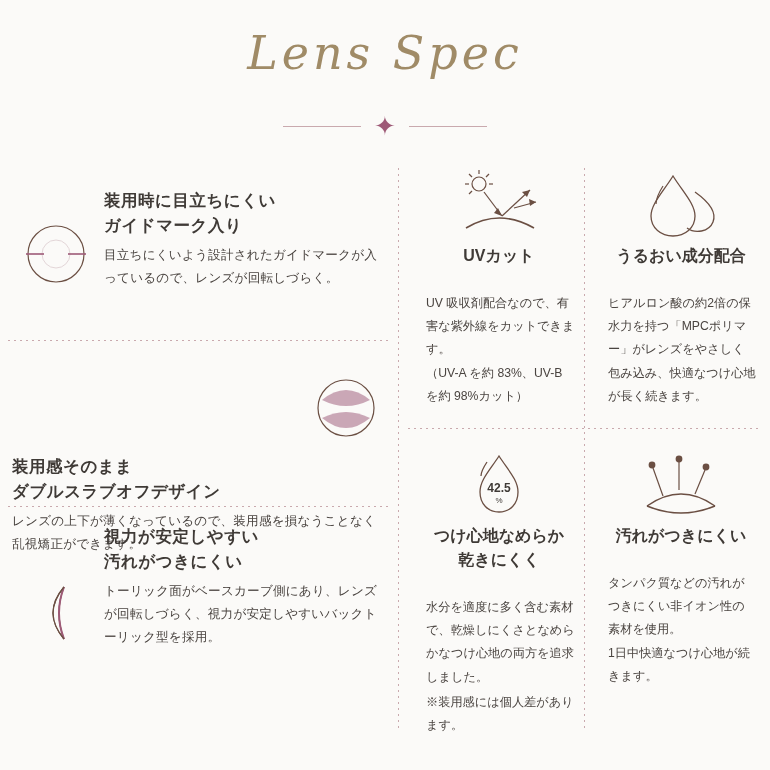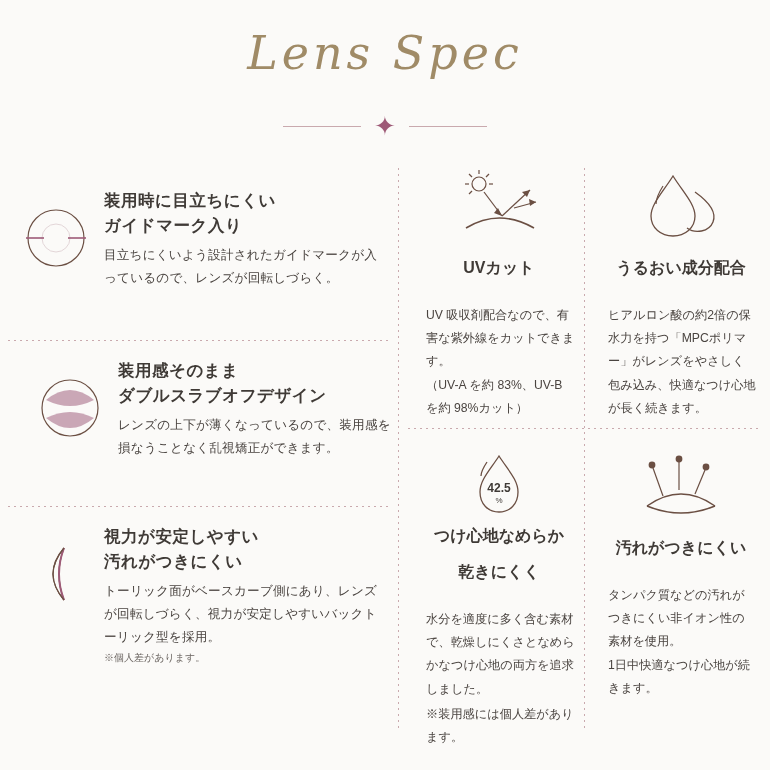--- a/index.html
+++ b/index.html
@@ -93,21 +93,21 @@
     background-size: 6px 1px;
   }
   .hdots.l1 { left: 8px; width: 382px; top: 182px; }
   .hdots.l2 { left: 8px; width: 382px; top: 348px; }
   .hdots.r1 { left: 408px; width: 352px; top: 270px; }
 
   
   .feat-left {
     position: absolute;
     display: flex;
-    align-items: flex-start;
+    align-items: flex-end;
   }
   .feat-left .icon-wrap {
     width: 96px;
     flex: 0 0 96px;
     display: flex;
     justify-content: center;
     padding-top: 14px;
   }
   .feat-left .txt { flex: 1; padding-right: 6px; }
 
@@ -135,21 +135,21 @@
     position: absolute;
     width: 100%;
   }
   .feat-col .icon-wrap {
     height: 76px;
     display: flex;
     align-items: flex-end;
     justify-content: center;
   }
   .feat-col .head-c {
-    margin-top: 12px;
+    margin-top: 0;
     text-align: center;
     font-size: 16px;
     font-weight: 700;
     line-height: 1.5;
     color: #3f3a36;
   }
   .feat-col .body-c {
     margin-top: 24px;
     font-size: 12.2px;
     line-height: 1.9;
@@ -190,21 +190,21 @@
             <line x1="48" y1="36" x2="66" y2="36" stroke="#9e5a77" stroke-width="1.6"></line>
           </svg>
         </div>
         <div class="txt">
           <div class="head">装用時に目立ちにくい</div>
           <div class="head">ガイドマーク入り</div>
           <div class="body">目立ちにくいよう設計されたガイドマークが入っているので、レンズが回転しづらく。</div>
         </div>
       </div>
 
-      <div class="feat-left" style="top:200px; left:14px; width:382px;">
+      <div class="feat-left" style="top:200px; left:4px; width:382px;flex-direction:column;">
         <div class="icon-wrap">
           <svg width="72" height="72" viewBox="0 0 72 72">
             <circle cx="36" cy="36" r="28" fill="none" stroke="#6b4f43" stroke-width="1.2"></circle>
             <path d="M12 28 Q36 8 60 28 Q36 40 12 28 Z" fill="#b98ba0" opacity="0.75"></path>
             <path d="M12 46 Q36 66 60 46 Q36 34 12 46 Z" fill="#b98ba0" opacity="0.75"></path>
           </svg>
         </div>
         <div class="txt">
           <div class="head">装用感そのまま</div>
           <div class="head">ダブルスラブオフデザイン</div>
@@ -217,21 +217,20 @@
           <svg width="72" height="72" viewBox="0 0 72 72">
             <path d="M44 10 Q22 36 44 62 Q34 36 44 10 Z" fill="none" stroke="#6b4f43" stroke-width="1.2"></path>
             <path d="M44 10 Q34 36 44 62" fill="none" stroke="#9e5a77" stroke-width="2"></path>
             <path d="M44 10 Q22 36 44 62" fill="none" stroke="#6b4f43" stroke-width="1.2"></path>
           </svg>
         </div>
         <div class="txt">
           <div class="head">視力が安定しやすい</div>
           <div class="head">汚れがつきにくい</div>
           <div class="body">トーリック面がベースカーブ側にあり、レンズが回転しづらく、視力が安定しやすいバックトーリック型を採用。</div>
-          <div class="note">※個人差があります。</div>
         </div>
       </div>
 
     </div>
 
     <div class="col-mid">
 
       <div class="feat-col" style="top:10px;">
         <div class="icon-wrap">
           <svg width="110" height="76" viewBox="0 0 110 76">

